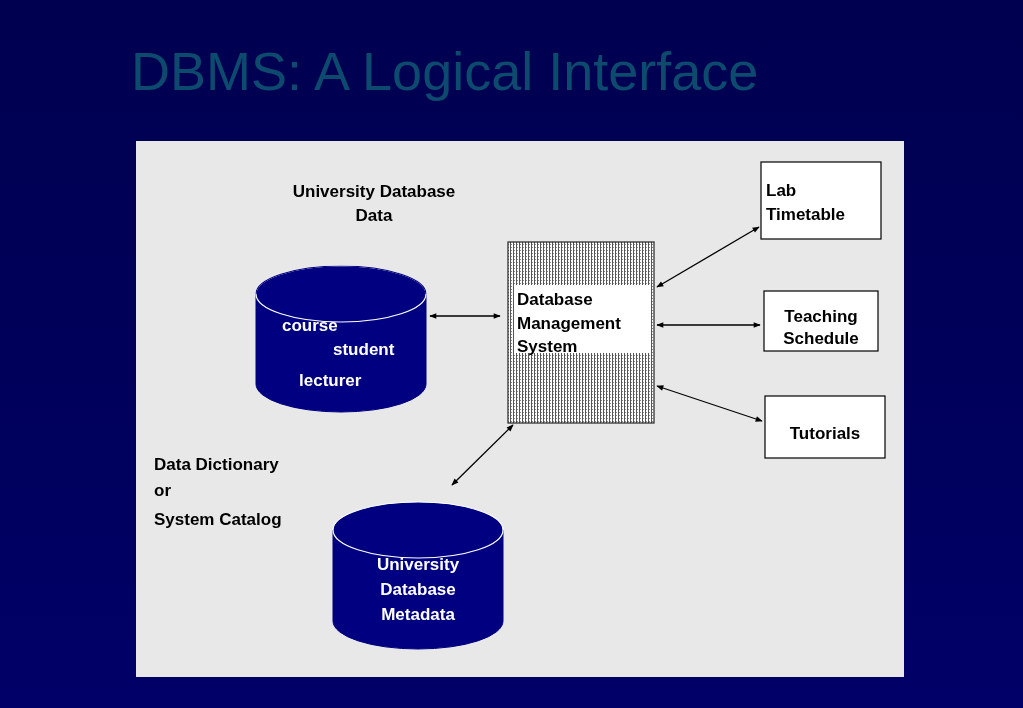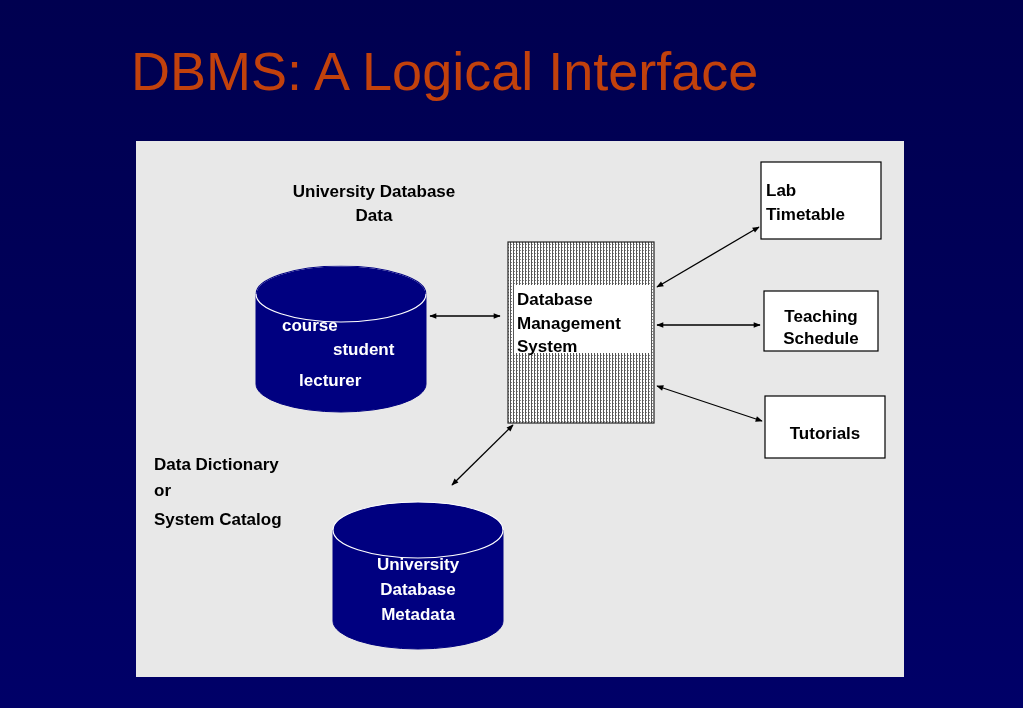--- a/index.html
+++ b/index.html
@@ -3,21 +3,21 @@
 <meta charset="utf-8">
 <style>
   html, body { margin: 0; padding: 0; }
   body {
     width: 1023px; height: 708px; overflow: hidden; position: relative;
     background: linear-gradient(to bottom, #000050 0%, #00005a 50%, #000068 100%);
     font-family: "Liberation Sans", sans-serif;
   }
   .title {
     position: absolute; left: 131px; top: 44px;
-    font-size: 54px; color: #c2410c; letter-spacing: 0px;
+    font-size: 54px; color: #0c4a6e; letter-spacing: 0px;
     font-family: "Liberation Sans", sans-serif; line-height: 1;
   }
   .panel {
     position: absolute; left: 136px; top: 141px; width: 768px; height: 536px;
     background: #e8e8e8;
   }
   svg.diagram { position: absolute; left: 0; top: 0; }
   .lbl { font-family: "Liberation Sans", sans-serif; font-weight: bold; font-size: 17px; fill: #000; }
   .wlbl { font-family: "Liberation Sans", sans-serif; font-weight: bold; font-size: 17px; fill: #ffffff; }
 </style>

